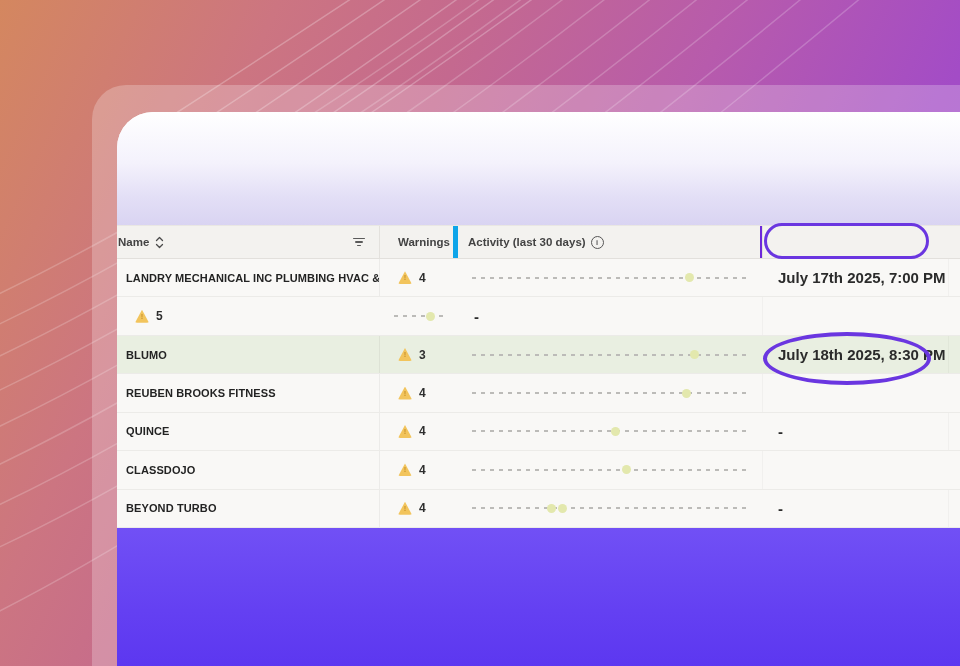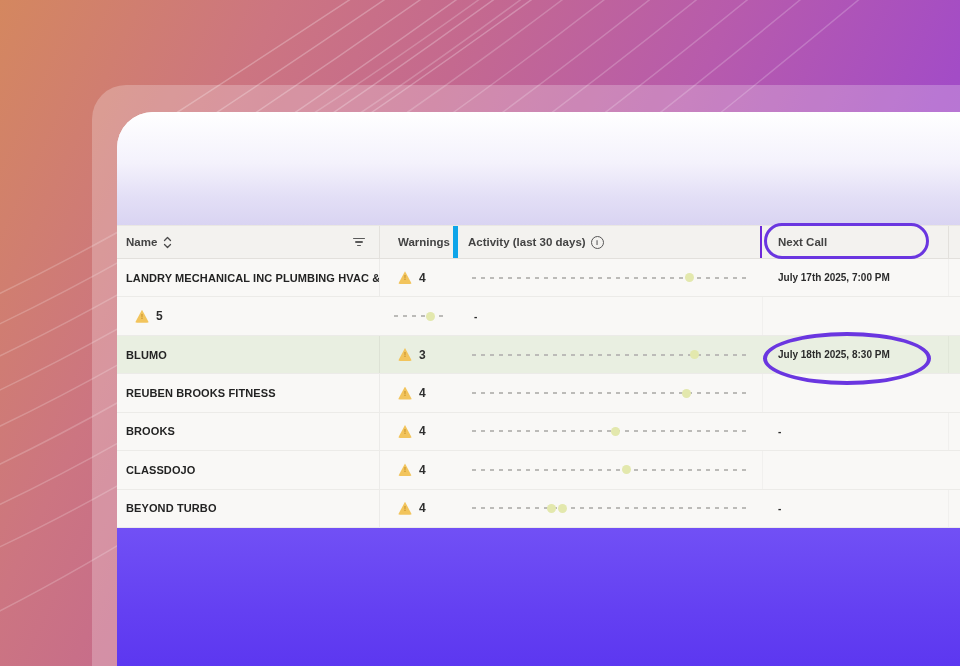--- a/index.html
+++ b/index.html
@@ -22,21 +22,21 @@
     position:absolute;left:0;top:0;width:100%;height:113px;
     background:linear-gradient(180deg,#ffffff 0%,#f4f2fc 45%,#e3dff6 75%,#d9d4f2 100%);
   }
   .thead{
     position:absolute;left:0;top:113px;width:100%;height:34px;
     background:#f3f2ef;border-top:1px solid #e9e7e3;border-bottom:1px solid #e2e0dc;
     box-sizing:border-box;display:grid;grid-template-columns:263px 78px 304px 186px 1fr;
     align-items:center;color:#434343;font-size:11.5px;font-weight:700;
   }
   .th{display:flex;align-items:center;height:100%;box-sizing:border-box;}
-  .th-name{padding-left:9px;border-right:1px solid #e3e1dd;}
+  .th-name{padding-left:1px;border-right:1px solid #e3e1dd;}
   .th-warnings{padding-left:18px;border-right:5px solid #0ea5e9;}
   .th-activity{padding-left:10px;border-right:2px solid #6d28d9;}
   .th-next{padding-left:16px;}
   .th-filler{border-left:1px solid #e2e0dc;height:100%;}
   .sort-icon{margin-left:6px;display:inline-flex;}
   .filter-icon{margin-left:auto;margin-right:14px;display:inline-flex;flex-direction:column;gap:2px;align-items:center;}
   .filter-icon i{display:block;height:1.5px;background:#5a5a5a;border-radius:1px;}
   .filter-icon i:nth-child(1){width:12px;}
   .filter-icon i:nth-child(2){width:8px;}
   .filter-icon i:nth-child(3){width:4px;}
@@ -55,21 +55,21 @@
   .c-warn{padding-left:18px;gap:7px;}
   .tri-wrap{position:relative;width:14px;height:13px;flex:0 0 auto;}
   .tri{position:absolute;inset:0;background:#f2c45c;clip-path:polygon(50% 0,100% 100%,0 100%);border-radius:2px;}
   .bang{position:absolute;left:0;top:2px;width:100%;text-align:center;font-size:7.5px;font-weight:700;color:#c8922c;}
   .warn-count{font-size:12px;font-weight:700;color:#2e2e2e;}
   .c-activity{padding:0 15px 0 14px;}
   .dashline{position:relative;flex:1;height:9px;display:flex;align-items:center;}
   .dashline::before{content:"";position:absolute;left:0;right:0;top:50%;height:2px;margin-top:-1px;
     background:repeating-linear-gradient(90deg,#bcbbb8 0 4px,transparent 4px 9px);}
   .dot{position:absolute;top:50%;width:9px;height:9px;margin-top:-4.5px;border-radius:50%;background:#e3e8ad;}
-  .c-next{padding-left:16px;font-size:10px;font-weight:700;color:#2b2b2b;white-space:nowrap;}
+  .c-next{padding-left:16px;font-size:15px;font-weight:700;color:#2b2b2b;white-space:nowrap;}
   .c-filler{border-left:1px solid rgba(0,0,0,0.03);}
   .card-footer{
     position:absolute;left:0;top:416px;width:100%;height:184px;
     background:linear-gradient(180deg,#7150f5 0%,#6440f2 45%,#5630ef 100%);
   }
   .stadium-annotation{
     position:absolute;left:647px;top:111px;width:165px;height:36px;box-sizing:border-box;
     border:3.5px solid #6a36e0;border-radius:18px;pointer-events:none;
   }
   .ellipse-annotation{
@@ -126,23 +126,20 @@
             <i></i>
           </span>
       </div>
       <div class="th th-warnings">
         <span>Warnings</span>
       </div>
       <div class="th th-activity">
         <span>Activity (last 30 days)</span>
         <span class="info-icon">i</span>
       </div>
-      <div class="th th-next">
-        <span>Next Call</span>
-      </div>
       <div class="th th-filler"></div>
     </div>
 
     <div class="tbody">
         <div class="row">
     <div class="cell c-name">
             <span>LANDRY MECHANICAL INC PLUMBING HVAC &amp; E</span>
           </div>
     <div class="cell c-warn">
       <span class="tri-wrap">
@@ -207,21 +204,21 @@
     </div>
     <div class="cell c-activity">
       <span class="dashline">
               <span class="dot" style="left: calc(78% - 4.5px);"></span>
             </span>
     </div>
     <div class="cell c-filler"></div>
   </div>
         <div class="row">
     <div class="cell c-name">
-            <span>BROOKS</span>
+            <span>QUINCE</span>
           </div>
     <div class="cell c-warn">
       <span class="tri-wrap">
         <span class="tri"></span>
               <span class="bang">!</span>
       </span>
       <span class="warn-count">4</span>
     </div>
     <div class="cell c-activity">
       <span class="dashline">

